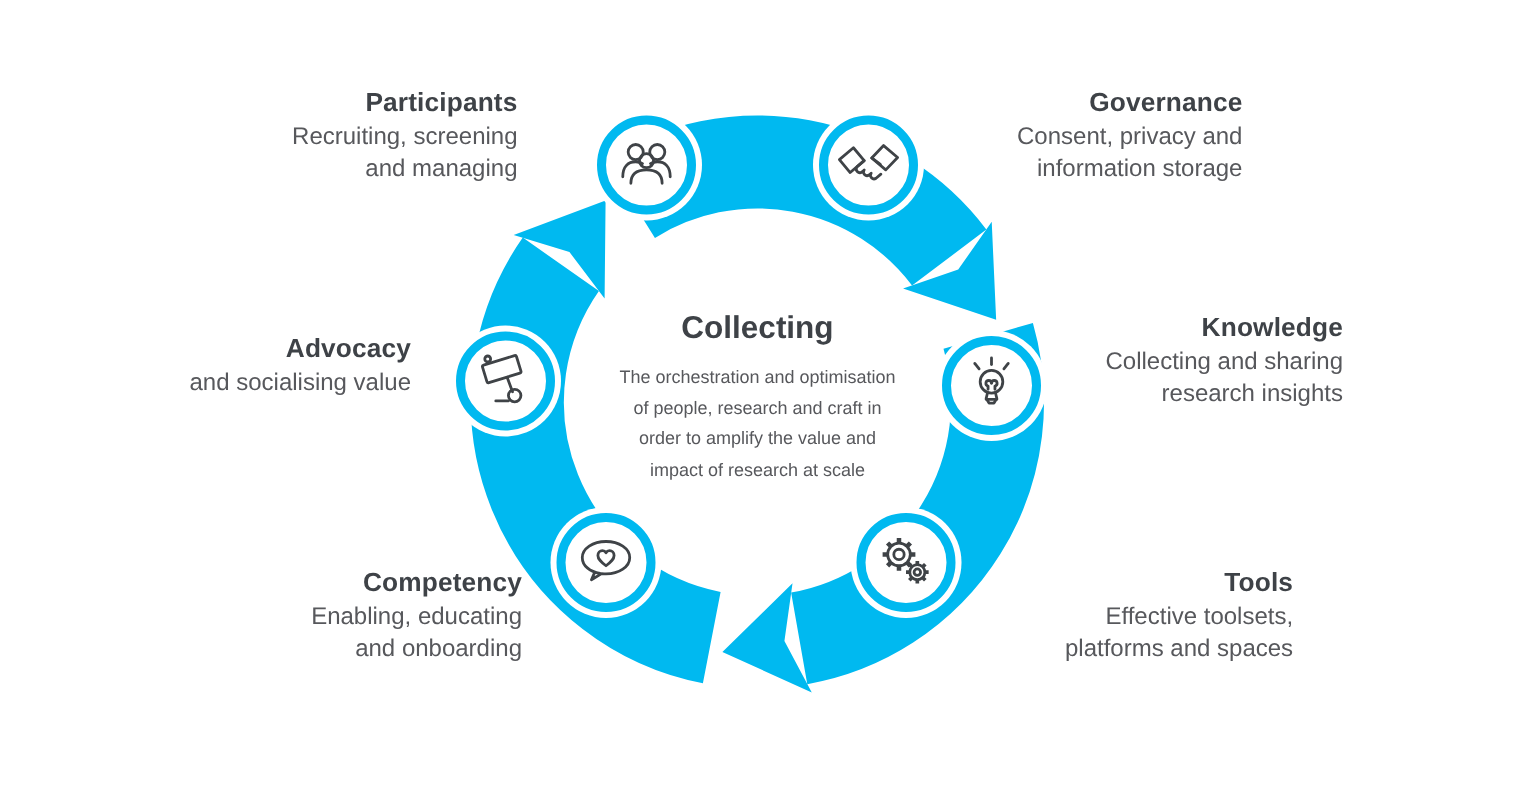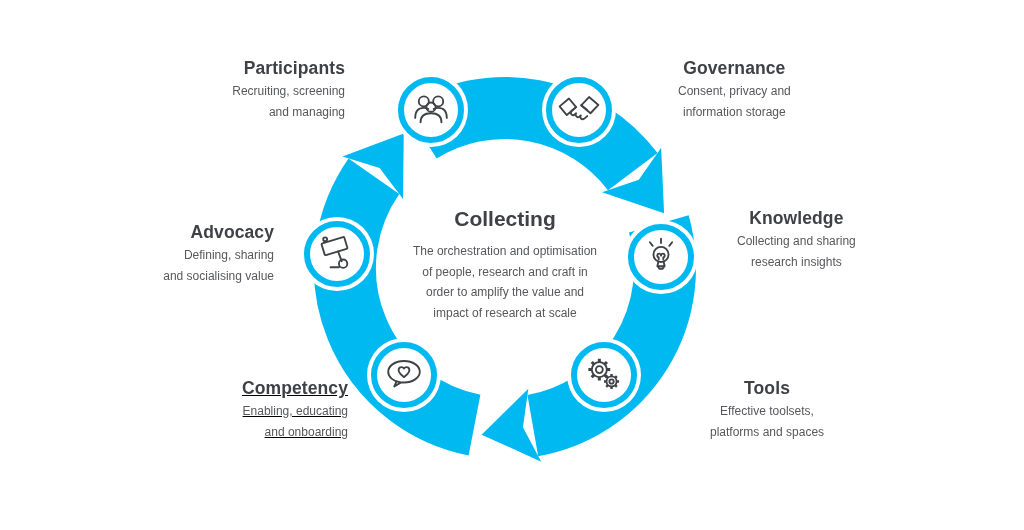--- a/index.html
+++ b/index.html
@@ -21,23 +21,23 @@
     background:#fff;border:6px solid var(--accent);border-radius:50%;
     box-shadow:0 0 0 4px #fff;
     display:flex;align-items:center;justify-content:center;
   }
   .node svg{display:block;}
   .icon-stroke{fill:none;stroke:var(--icon);stroke-width:2.6;stroke-linecap:round;stroke-linejoin:round;}
   .icon-teeth-big{fill:none;stroke:var(--icon);stroke-width:4.2;stroke-linecap:butt;}
   .icon-teeth-small{fill:none;stroke:var(--icon);stroke-width:3.4;stroke-linecap:butt;}
   .label{position:absolute;z-index:4;}
   .label.right{text-align:right;}
-  .label.left{text-align:center;}
+  .label.left{text-align:right;}
   .label-title{font-size:17.5px;font-weight:bold;color:var(--heading);line-height:22px;margin-bottom:2px;letter-spacing:.1px;}
-  .label-line{font-size:12px;color:var(--body);line-height:21px;}
+  .label-line{font-size:16px;color:var(--body);line-height:21px;}
   .center-block{position:absolute;z-index:2;left:355px;top:206px;width:300px;text-align:center;}
   .center-title{font-size:21px;font-weight:bold;color:var(--heading);line-height:26px;}
   .center-lines{margin-top:9px;}
   .center-line{font-size:12px;color:var(--body);line-height:20.5px;}
   .source{position:absolute;z-index:4;left:356px;top:470px;width:300px;text-align:right;font-size:14px;color:var(--body);}
 </style>
 </head>
 <body>
 
 <div class="canvas">
@@ -145,29 +145,28 @@
     <div class="label-line">Collecting and sharing</div>
     <div class="label-line">research insights</div>
   </div>
 
   <div class="label left" style="left:710px;top:377px;">
     <div class="label-title">Tools</div>
     <div class="label-line">Effective toolsets,</div>
     <div class="label-line">platforms and spaces</div>
   </div>
 
-  <div class="label right" style="right:676px;top:377px;text-decoration:underline;">
+  <div class="label right" style="right:676px;top:377px;">
     <div class="label-title">Competency</div>
     <div class="label-line">Enabling, educating</div>
     <div class="label-line">and onboarding</div>
   </div>
 
   <div class="label right" style="right:750px;top:221px;">
     <div class="label-title">Advocacy</div>
-    <div class="label-line">Defining, sharing</div>
     <div class="label-line">and socialising value</div>
   </div>
 
   <div class="center-block">
     <div class="center-title">Collecting</div>
     <div class="center-lines">
       <div class="center-line">The orchestration and optimisation</div>
       <div class="center-line">of people, research and craft in</div>
       <div class="center-line">order to amplify the value and</div>
       <div class="center-line">impact of research at scale</div>

